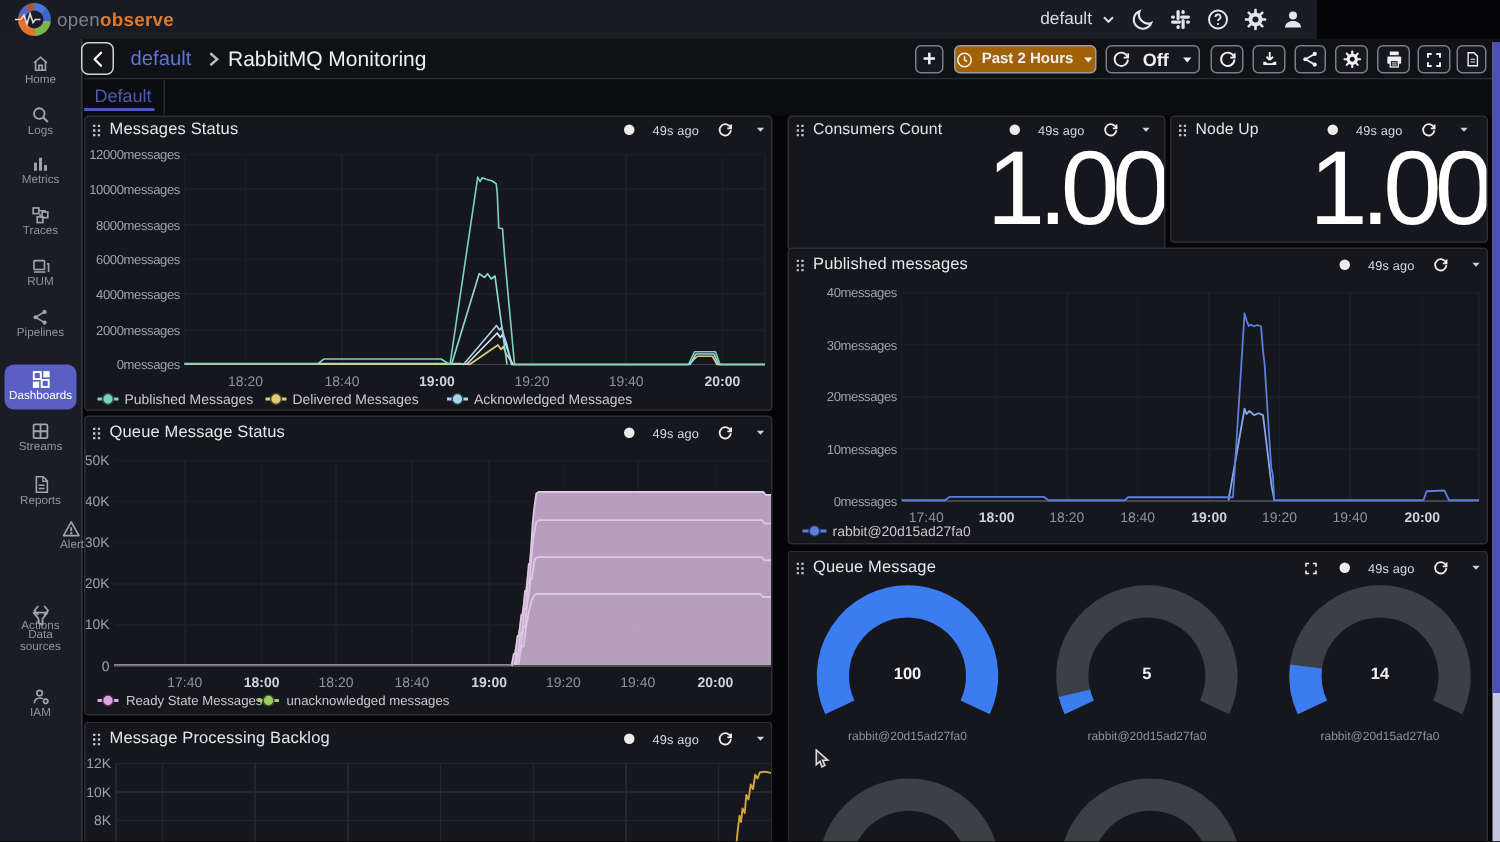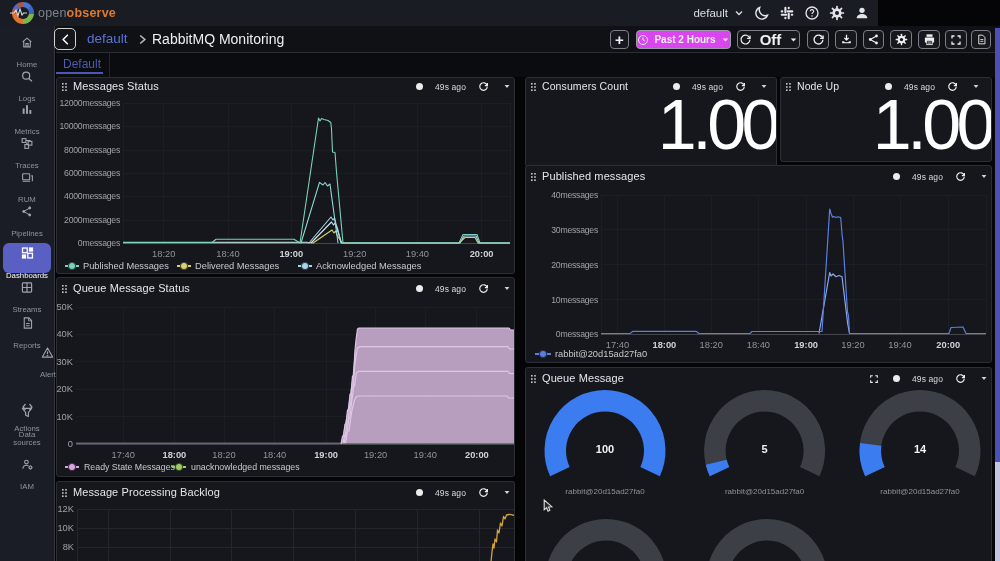--- a/index.html
+++ b/index.html
@@ -14,32 +14,32 @@
   #logo-ring:after { content:""; position:absolute; left:5px; top:5px; width:12px; height:12px; border-radius:50%; background:#191c23; }
   #logo-text { position:absolute; left:38px; top:6px; font-size:12.5px; font-weight:400; color:#7b828c; letter-spacing:0.2px;}
   #logo-text b { color:#dd7a30; font-weight:700; }
   #hdr-right { position:absolute; right:8px; top:0; height:26px; display:flex; align-items:center; gap:9px; color:#d9dadd; }
   #hdr-right .orgname { font-size:11.5px; color:#dcdde0; margin-right:-3px;}
 
   
   #sidebar { position:absolute; left:0; top:26px; width:55px; height:535px; background:#1a1d26; border-right:1px solid #35373d; }
   .sb-item { position:absolute; left:0; width:54px; text-align:center; color:#8f939d; }
   .sb-item svg { display:block; margin:0 auto; }
-  .sb-label { font-size:7.8px; margin-top:12px; line-height:8.2px;}
+  .sb-label { font-size:7.8px; margin-top:0px; line-height:8.2px;}
   #sb-active { position:absolute; left:3px; top:217px; width:48px; height:30px; background:#5a5fc4; border-radius:6px; }
   .sb-item.active { color:#fff; }
 
   
   #toolbar { position:absolute; left:56px; top:26px; width:944px; height:27px; background:#101114; border-bottom:1px solid #2c2d33;}
   #backbtn { position:absolute; left:-2px; top:2px; width:22px; height:22px; border:1.5px solid #d2d2d4; border-radius:5px; background:#15161a;
       color:#fff; display:flex; align-items:center; justify-content:center; }
   .crumb { position:absolute; top:5px; font-size:13.5px; }
   .tb-btn { position:absolute; top:4px; height:19px; white-space:nowrap; border:1px solid #7c7d86; border-radius:4px; background:#17181d;
       display:flex; align-items:center; justify-content:center; color:#f0f0f2; }
-  .tb-btn.lit { background:#d946ef; border-color:#9a9ba6; }
+  .tb-btn.lit { background:#a16207; border-color:#9a9ba6; }
 
   
   #tabrow { position:absolute; left:56px; top:53px; width:944px; height:24px; background:#0b0c0f; }
   #tabrow .vline { position:absolute; left:53px; top:0; width:1px; height:24px; background:#26272c; }
   #tab-default { position:absolute; left:7px; top:4px; font-size:12px; color:#4d5cb0; }
   #tab-underline { position:absolute; left:0; top:19px; width:47px; height:2px; background:#4b58b8; }
 
   
   .panel { position:absolute; background:#16171c; border:1px solid #2c2e34; border-radius:3px; overflow:hidden;}
   .ptitle { position:absolute; font-size:11px; font-weight:400; color:#e4e6e9; letter-spacing:0.1px;}
@@ -226,21 +226,21 @@
     <span style="font-size:10px; font-weight:700;">Past 2 Hours</span>
     <svg width="9" height="8" viewBox="0 0 10 10">
         <path d="M1.5 3 L5 7 L8.5 3 Z" fill="#f0f0f2"></path>
       </svg>
   </div>
   <div class="tb-btn" style="left:681px; width:63px; gap:8px;">
     <svg width="13" height="13" viewBox="0 0 24 24">
         <path d="M19.8 9.5 A8.2 8.2 0 1 0 20.2 12.5" fill="none" stroke="#f0f0f2" stroke-width="2.2"></path>
         <path d="M20.5 4.5 V10 H15" fill="none" stroke="#f0f0f2" stroke-width="2.2"></path>
       </svg>
-    <span style="font-size:15px; font-weight:700;">Off</span>
+    <span style="font-size:12px; font-weight:700;">Off</span>
     <svg width="9" height="8" viewBox="0 0 10 10">
         <path d="M1.5 3 L5 7 L8.5 3 Z" fill="#f0f0f2"></path>
       </svg>
   </div>
   <div class="tb-btn" style="left:751px; width:22px;">
     <svg width="13" height="13" viewBox="0 0 24 24">
         <path d="M19.8 9.5 A8.2 8.2 0 1 0 20.2 12.5" fill="none" stroke="#f0f0f2" stroke-width="2.4"></path>
         <path d="M20.5 4.5 V10 H15" fill="none" stroke="#f0f0f2" stroke-width="2.4"></path>
       </svg>
   </div>

